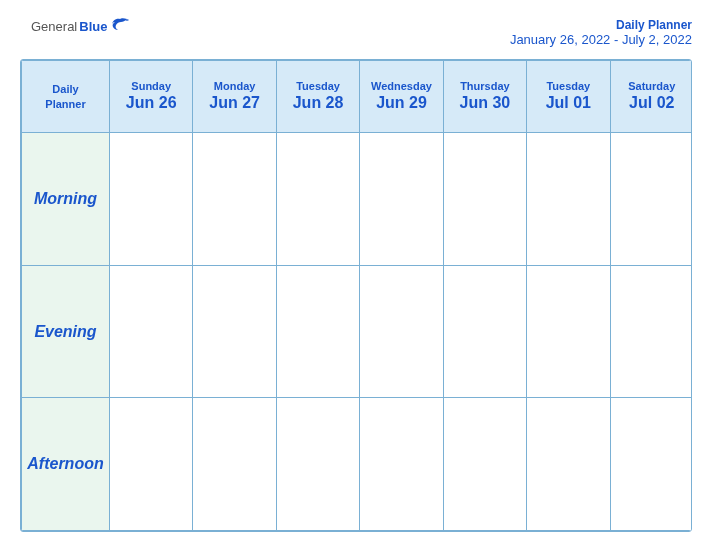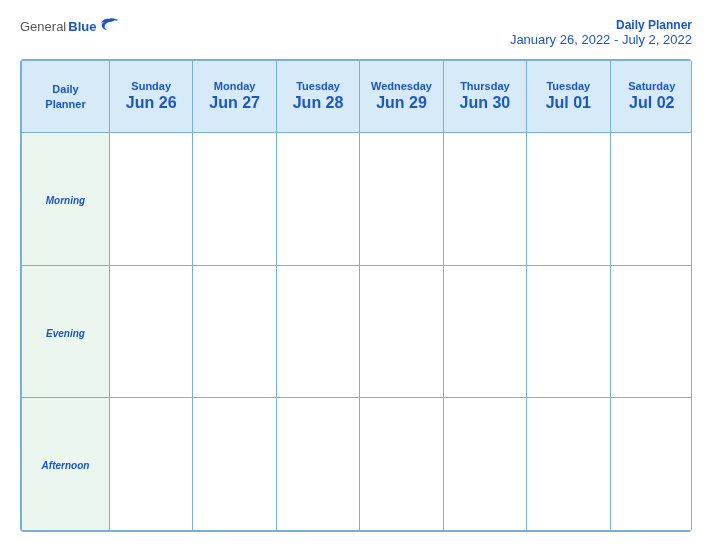--- a/index.html
+++ b/index.html
@@ -26,20 +26,21 @@
       display: flex;
       justify-content: space-between;
       align-items: flex-start;
       margin-bottom: 12px;
     }
 
     .logo-area {
       display: flex;
       flex-direction: column;
       align-items: flex-end;
+      margin-left: 11px;
     }
 
     .logo-text {
       display: flex;
       align-items: center;
       gap: 2px;
     }
 
     .logo-general {
       font-size: 13px;
@@ -116,21 +117,21 @@
     
     .row-label {
       background: #eaf6ee;
       border: 1px solid #7ab0d4;
       text-align: center;
       vertical-align: middle;
       padding: 4px;
     }
 
     .row-label-text {
-      font-size: 10px;
+      font-size: 16px;
       font-weight: bold;
       color: #1a56cc;
       font-style: italic;
     }
 
     
     .data-cell {
       background: #fff;
       border: 1px solid #7ab0d4;
       vertical-align: top;

